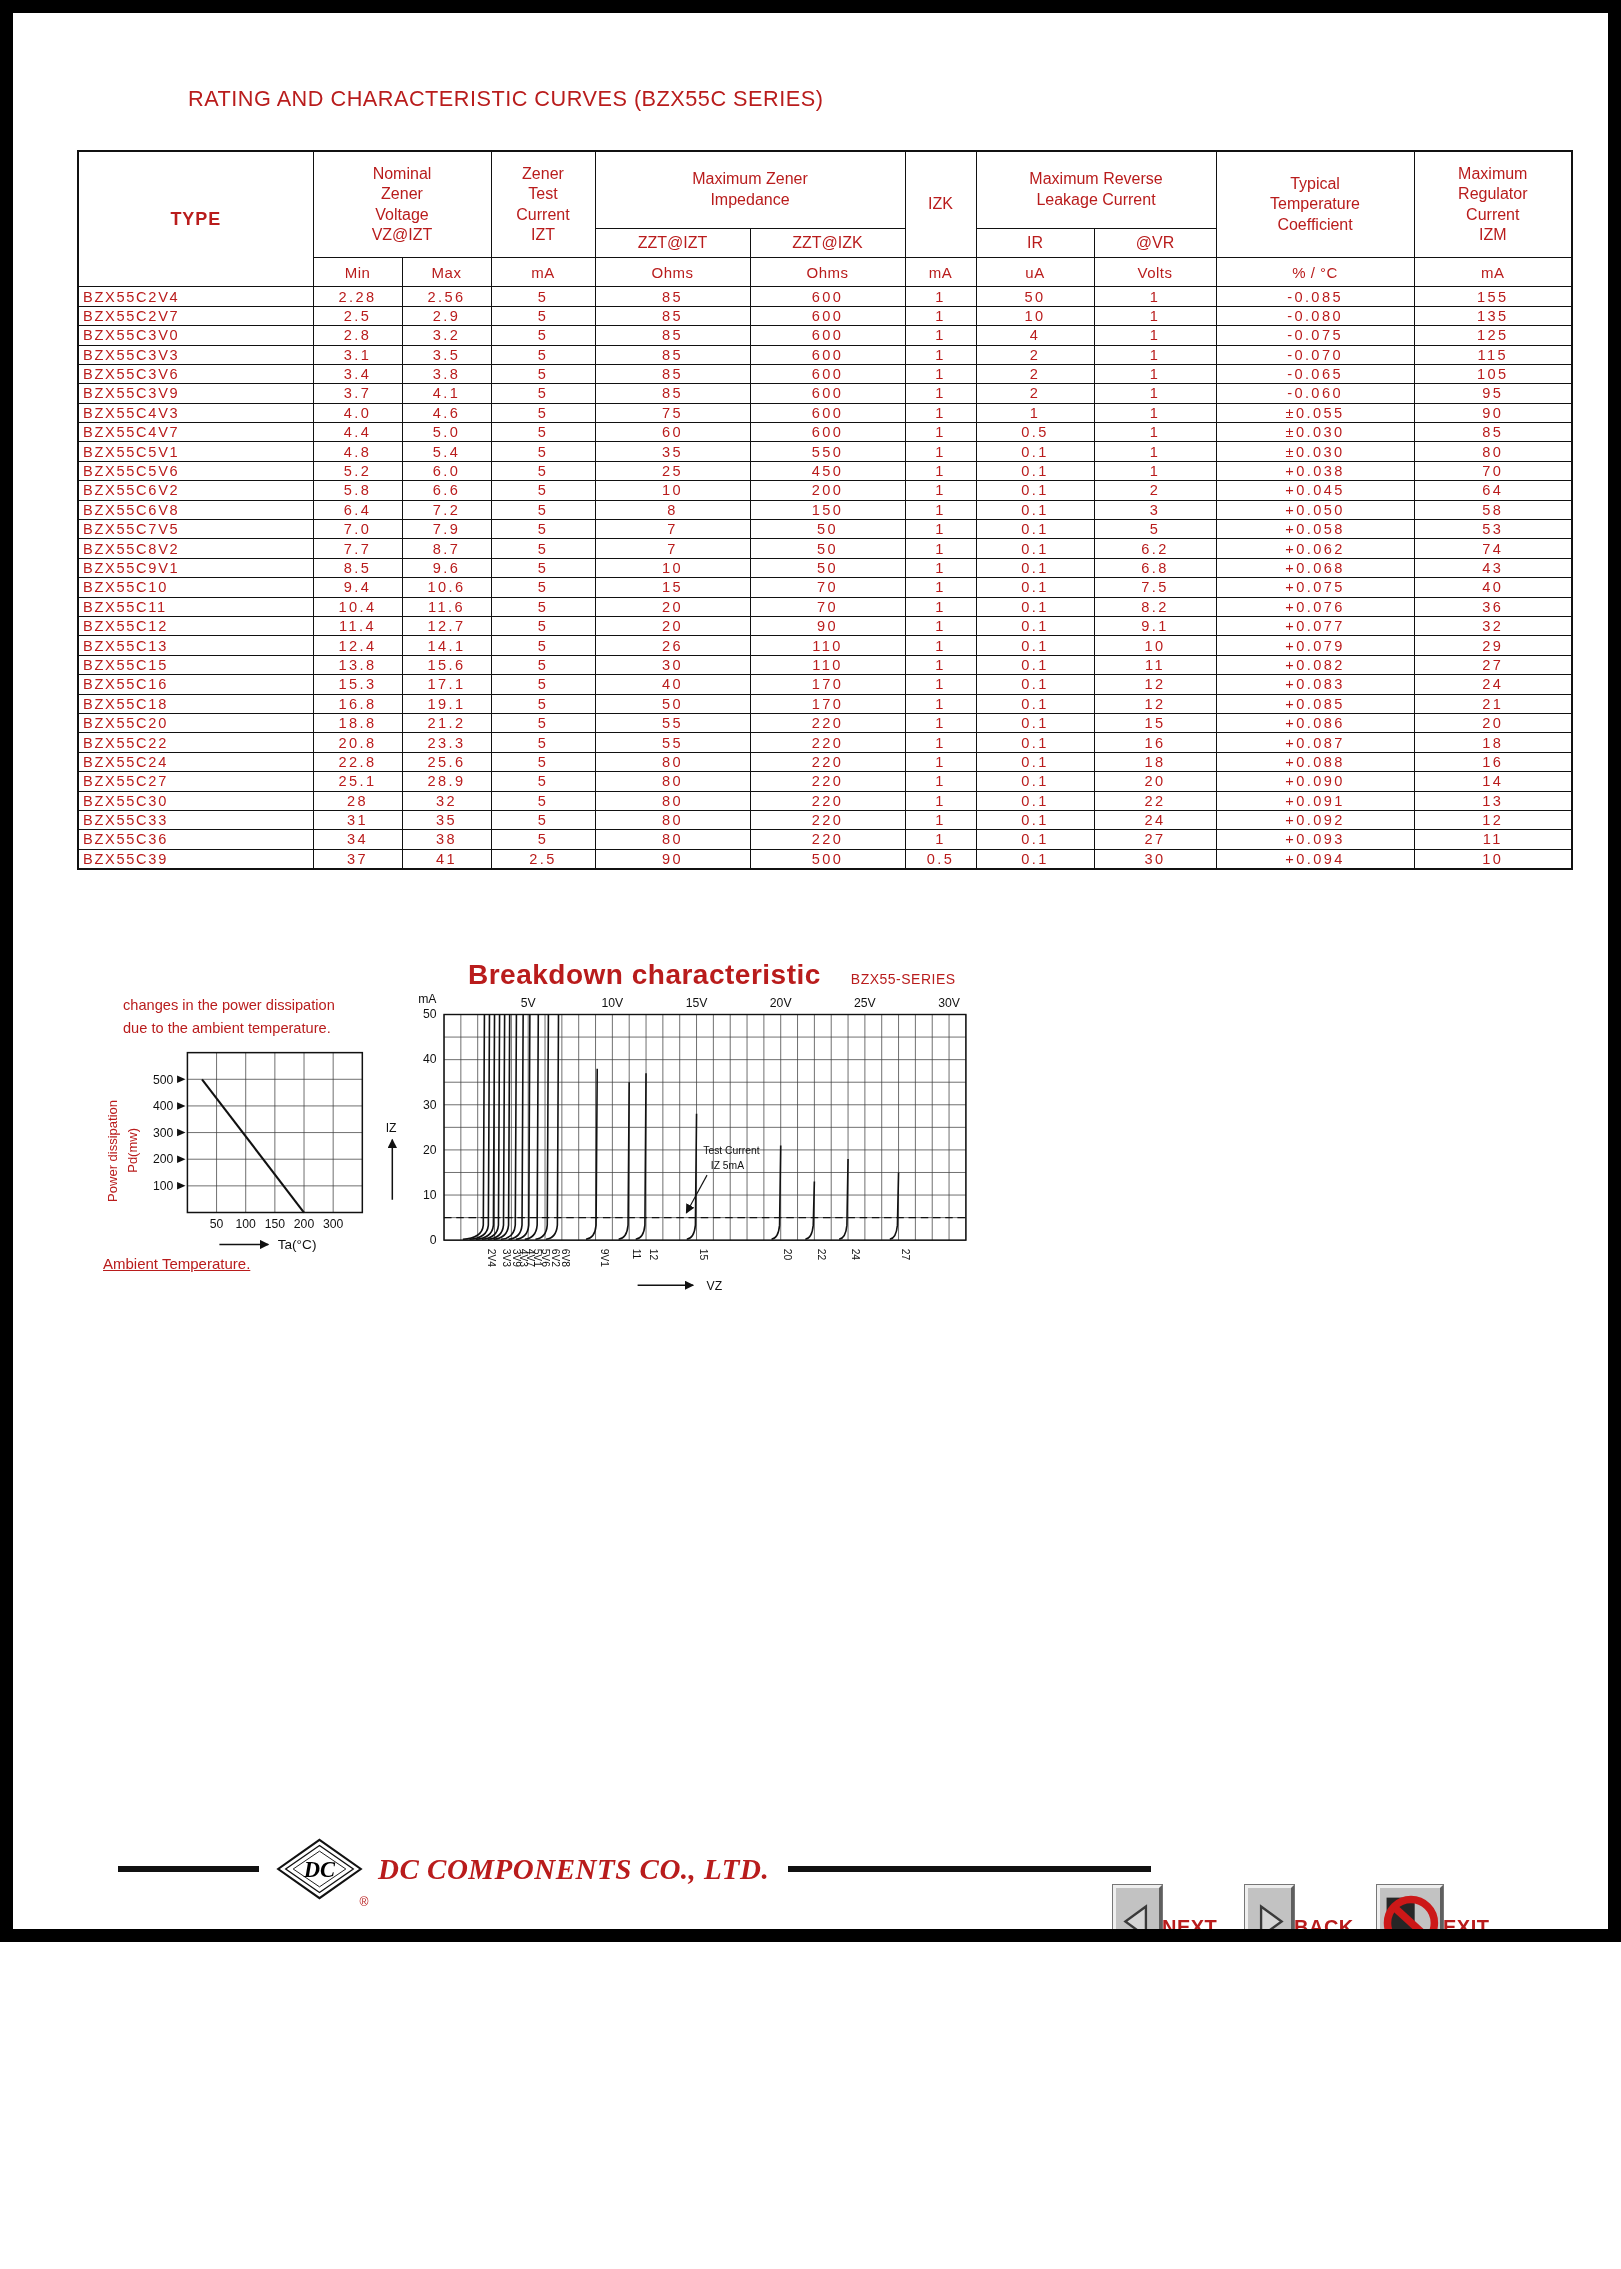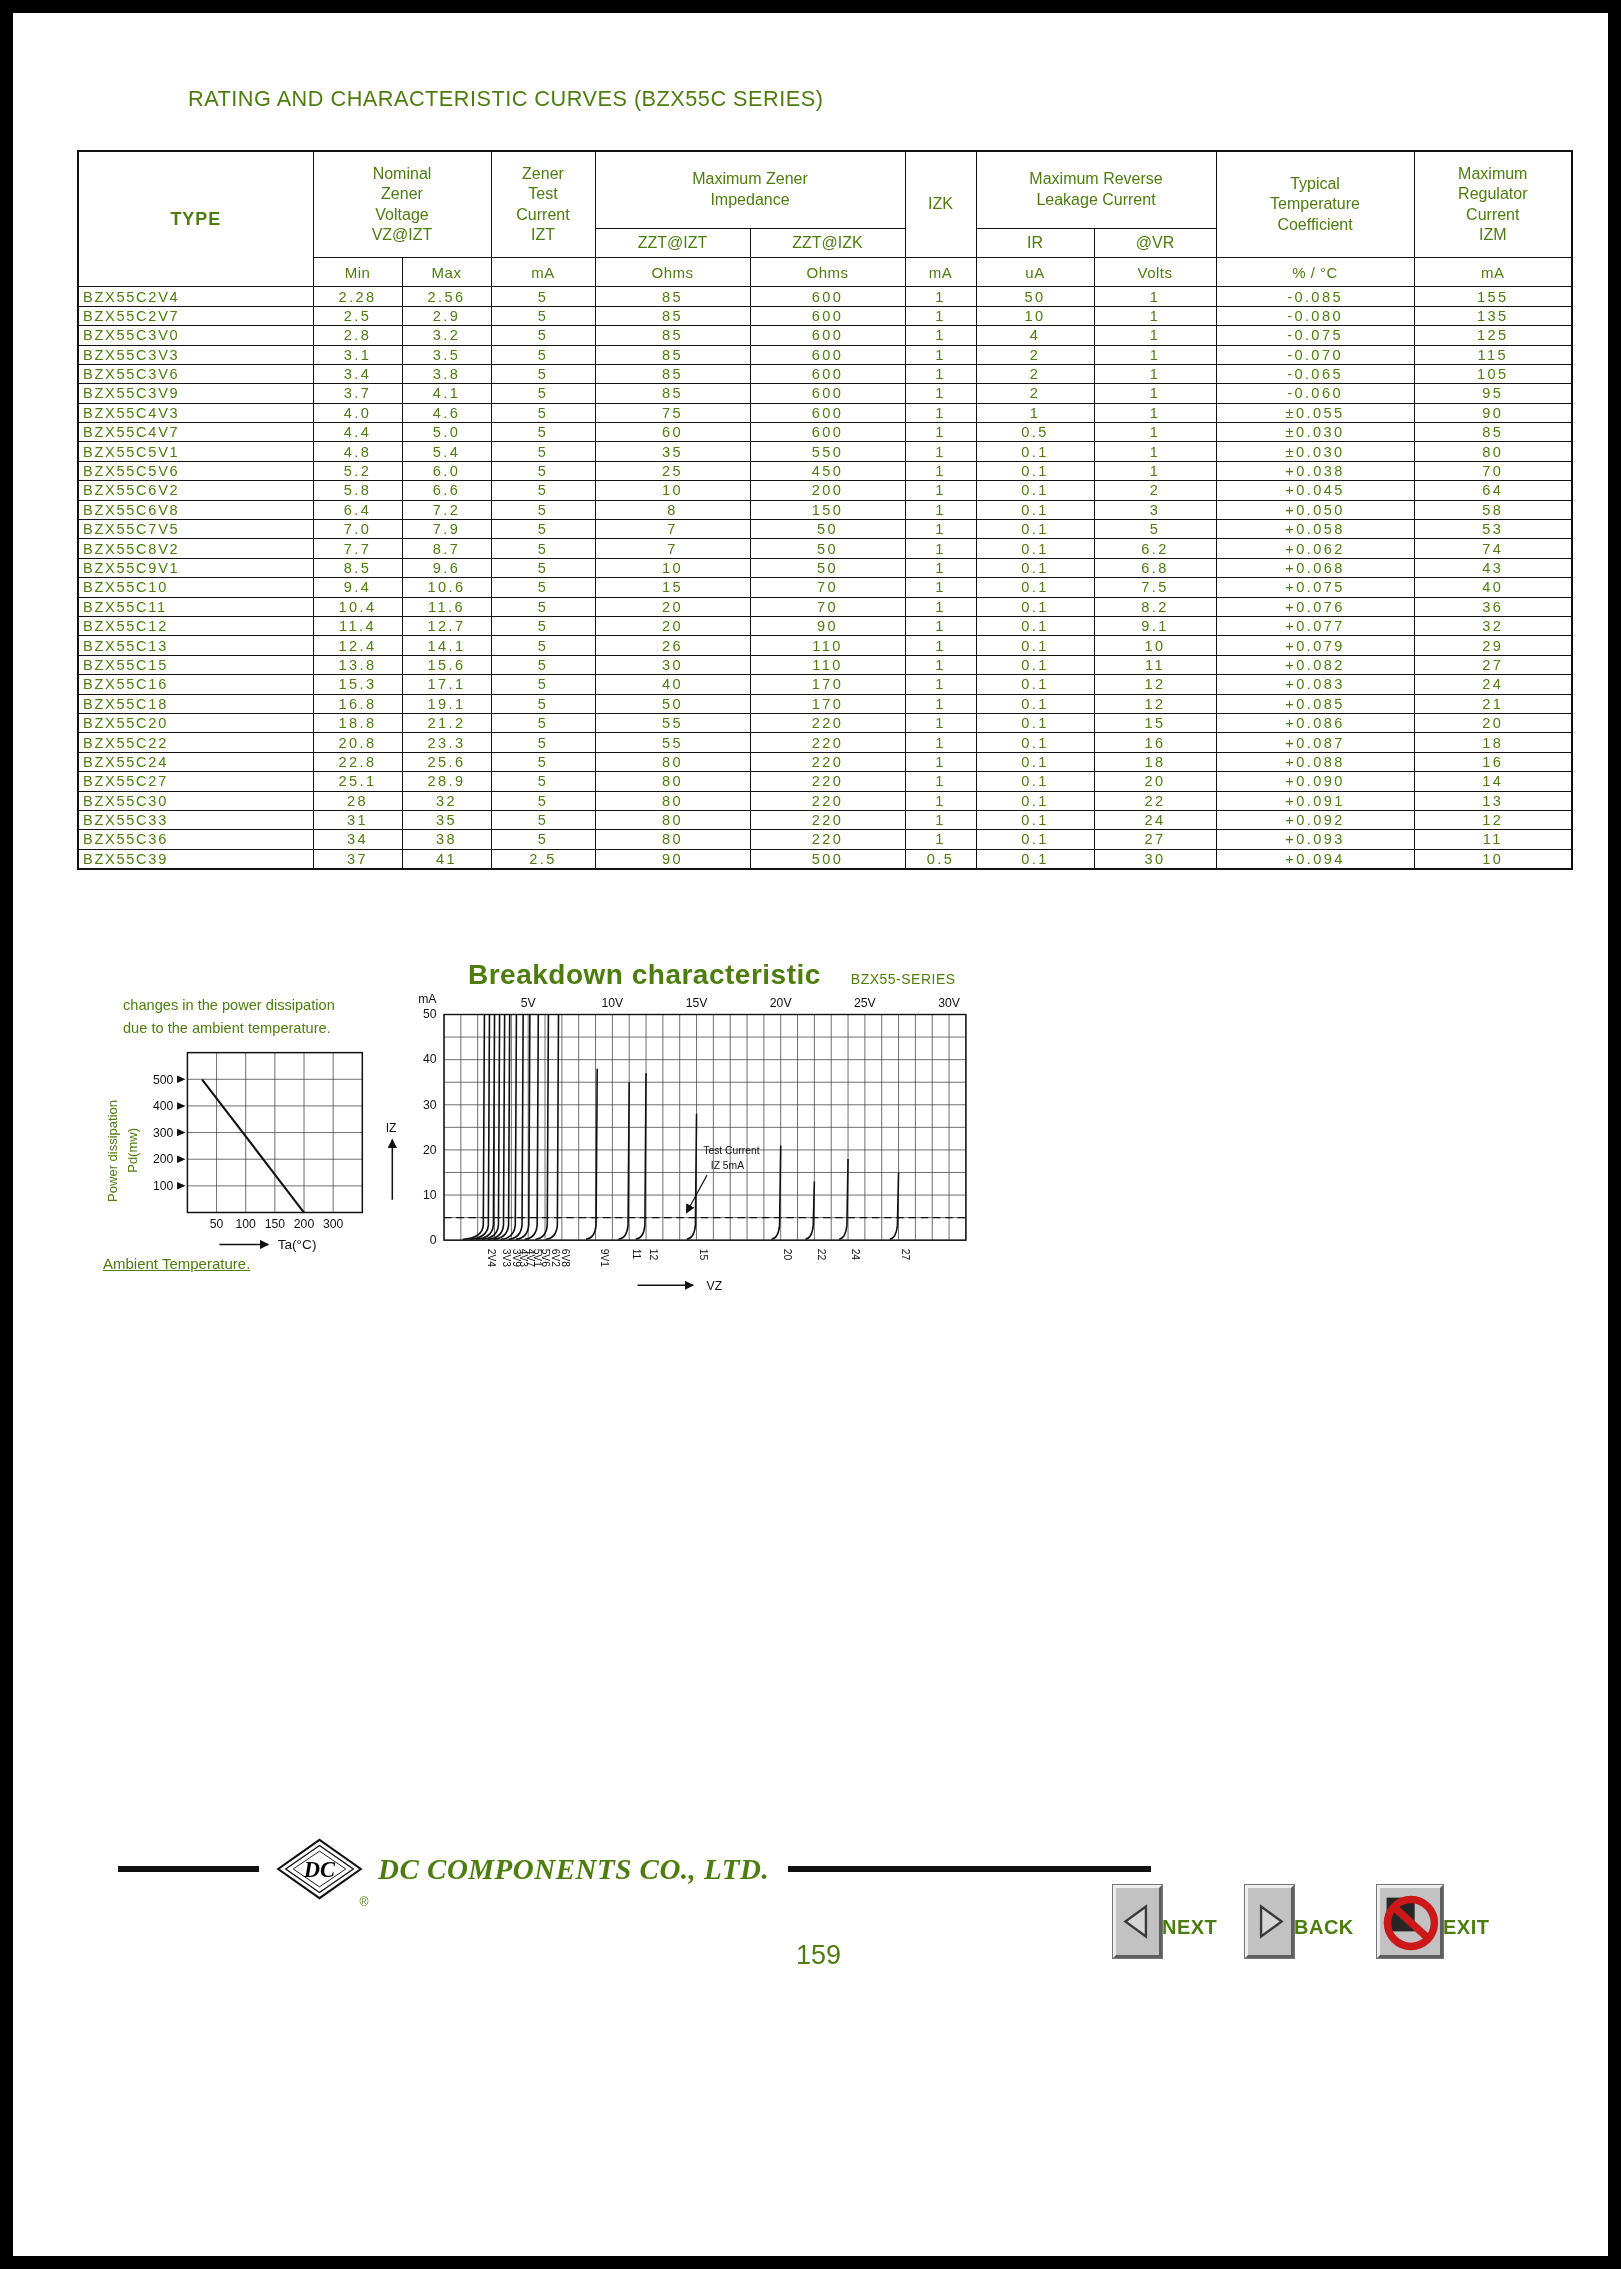--- a/index.html
+++ b/index.html
@@ -1,19 +1,19 @@
 <!DOCTYPE html>
 <html style="font-size:15px"><head>
 <meta charset="utf-8">
 <style>
   html,body { margin:0; padding:0; background:#fff; }
   .page {
-    position:relative; width:1621px; height:2269px; box-sizing:border-box;
+    position:relative; width:1621px; height:1942px; box-sizing:border-box;
     background:#fff; border:13px solid #000; overflow:hidden;
-    font-family:"Liberation Sans", sans-serif; color:#4d7c0f;
+    font-family:"Liberation Sans", sans-serif; color:#b91c1c;
   }
   .doc-title { position:absolute; left:175px; top:73px; font-size:21.7px; letter-spacing:0.5px; }
 
   
   .table-wrap { position:absolute; left:64px; top:137px; }
   table.ratings { border-collapse:collapse; table-layout:fixed; width:1495px; border:2.8px solid #111; }
   .ratings th, .ratings td { border:1.5px solid #111; overflow:hidden; }
   .ratings th { font-weight:normal; font-size:16px; white-space:pre-line; line-height:1.28; text-align:center; vertical-align:middle; padding:1.9px; }
   .ratings th.type-h { font-weight:bold; font-size:18px; letter-spacing:0.9px; }
   .hr1 th { height:72px; }

